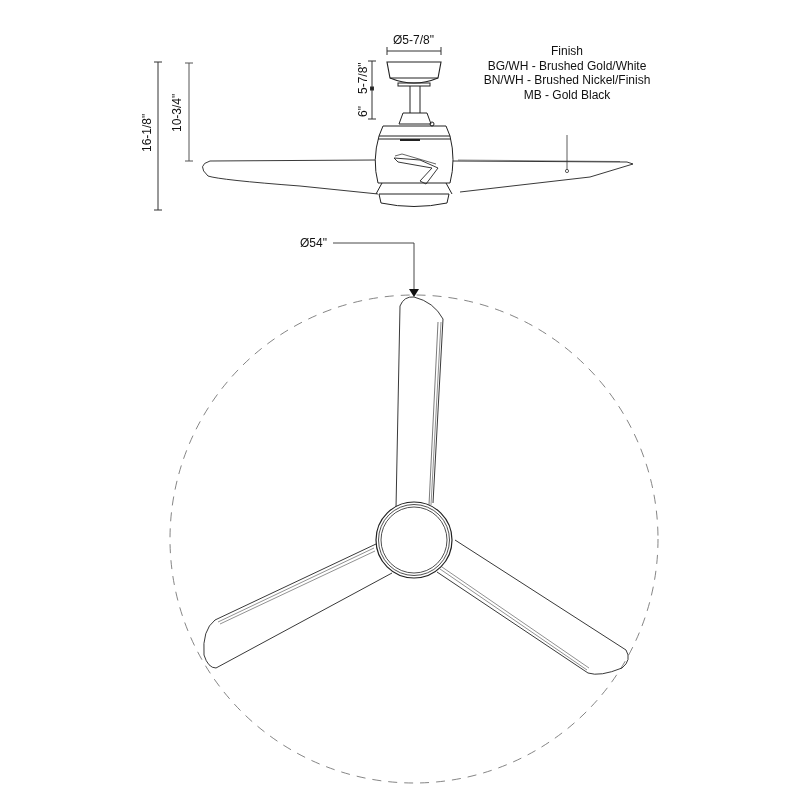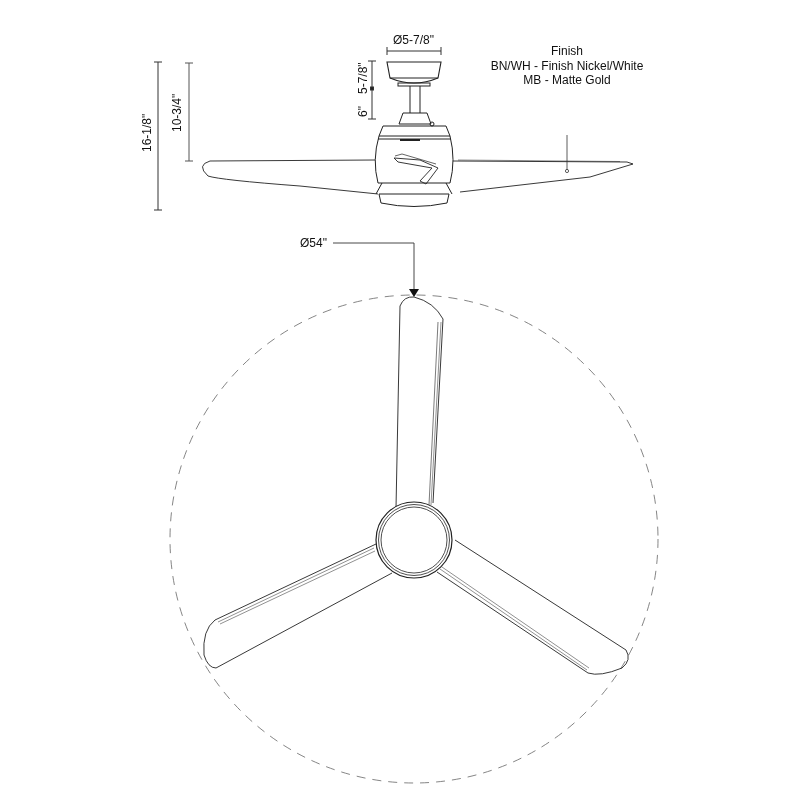--- a/index.html
+++ b/index.html
@@ -118,15 +118,16 @@
 <div class="vlbl" style="left:356px; top:94px;">5-7/8"</div>
 <div class="vlbl" style="left:356px; top:117px;">6"</div>
 
 <div class="vlbl" style="left:140px; top:152px;">16-1/8"</div>
 <div class="vlbl" style="left:170px; top:132px;">10-3/4"</div>
 
 <div class="lbl" style="left:300px; top:236px;">Ø54"</div>
 
 <div id="finish-legend">
   <div>Finish</div>
-  <div>BN/WH - Finish Nickel/White</div>
-  <div>MB - Matte Gold</div>
+  <div>BG/WH - Brushed Gold/White</div>
+  <div>BN/WH - Brushed Nickel/Finish</div>
+  <div>MB - Gold Black</div>
 </div>
 
 </body></html>

